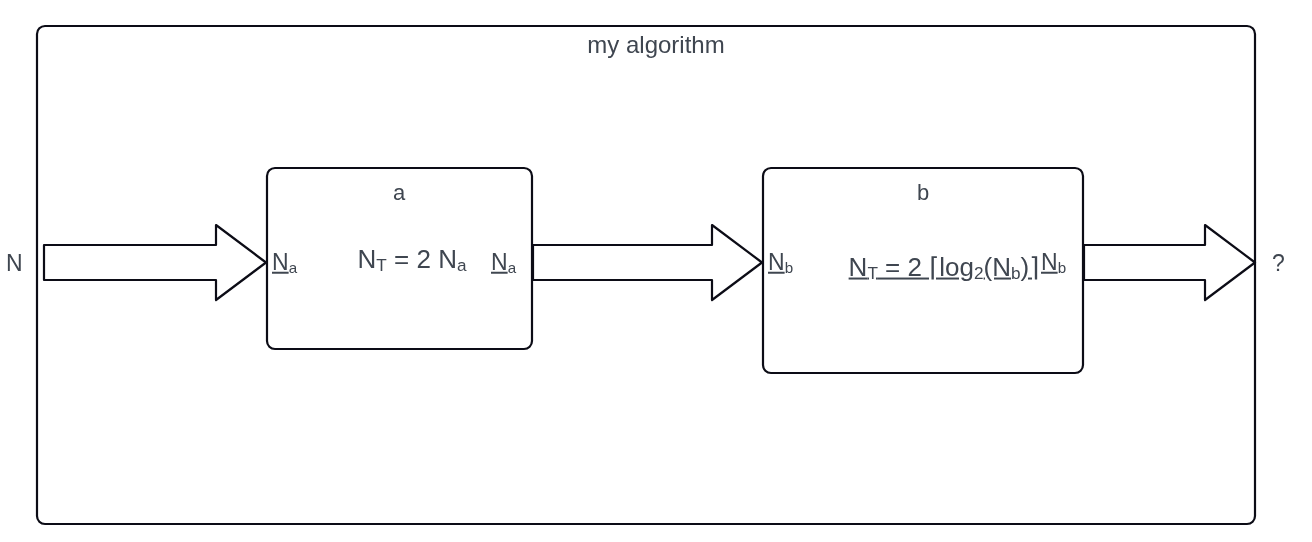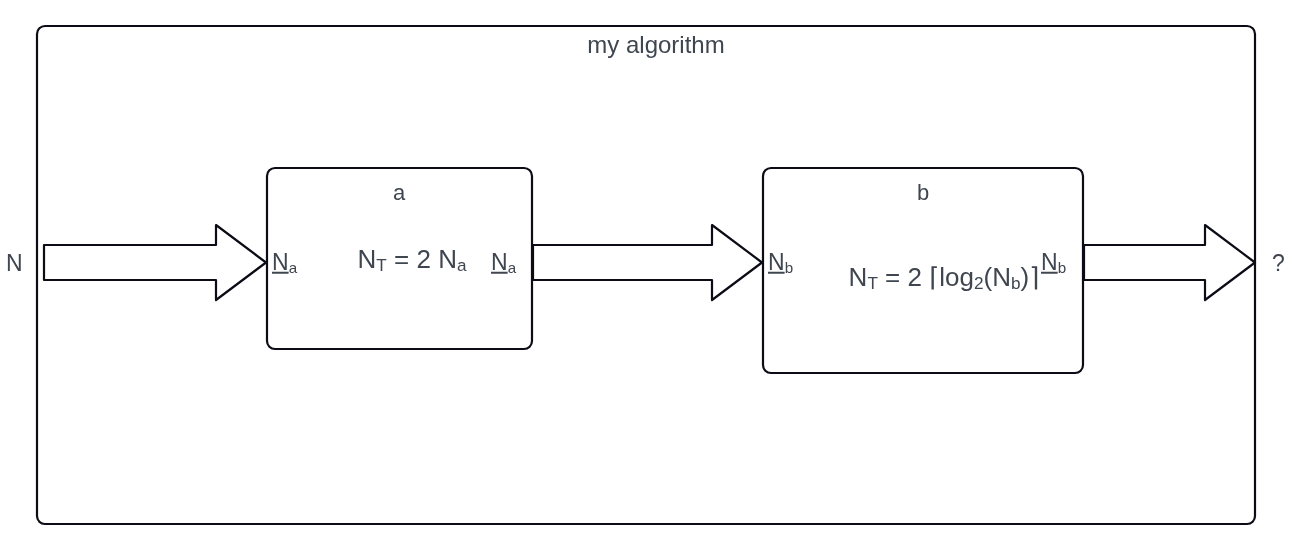--- a/index.html
+++ b/index.html
@@ -120,17 +120,17 @@
   <div class="lbl port-label" style="left: 272px; top: 263px;"><span>N</span><sub>a</sub></div>
 
   <div class="lbl box-formula" style="left: 412px; top: 260px;"><span>N</span><sub>T</sub><span> = 2 N</span><sub>a</sub></div>
 
   <div class="lbl port-label" style="left: 491px; top: 263px;"><span>N</span><sub>a</sub></div>
 
   <div class="lbl box-title" style="left: 923px; top: 182px;">b</div>
 
   <div class="lbl port-label" style="left: 768px; top: 263px;"><span>N</span><sub>b</sub></div>
 
-  <div class="lbl box-formula" style="left: 944px; top: 278px;"><span>N</span><sub>T</sub><span> = 2 ⌈log</span><sub>2</sub><span>(N</span><sub>b</sub><span>)⌉</span></div>
+  <div class="lbl box-formula" style="left: 944px; top: 268px; text-decoration: underline;"><span>N</span><sub>T</sub><span> = 2 ⌈log</span><sub>2</sub><span>(N</span><sub>b</sub><span>)⌉</span></div>
 
   <div class="lbl port-label" style="left: 1041px; top: 263px;"><span>N</span><sub>b</sub></div>
 
 </div>
 
 </body></html>

